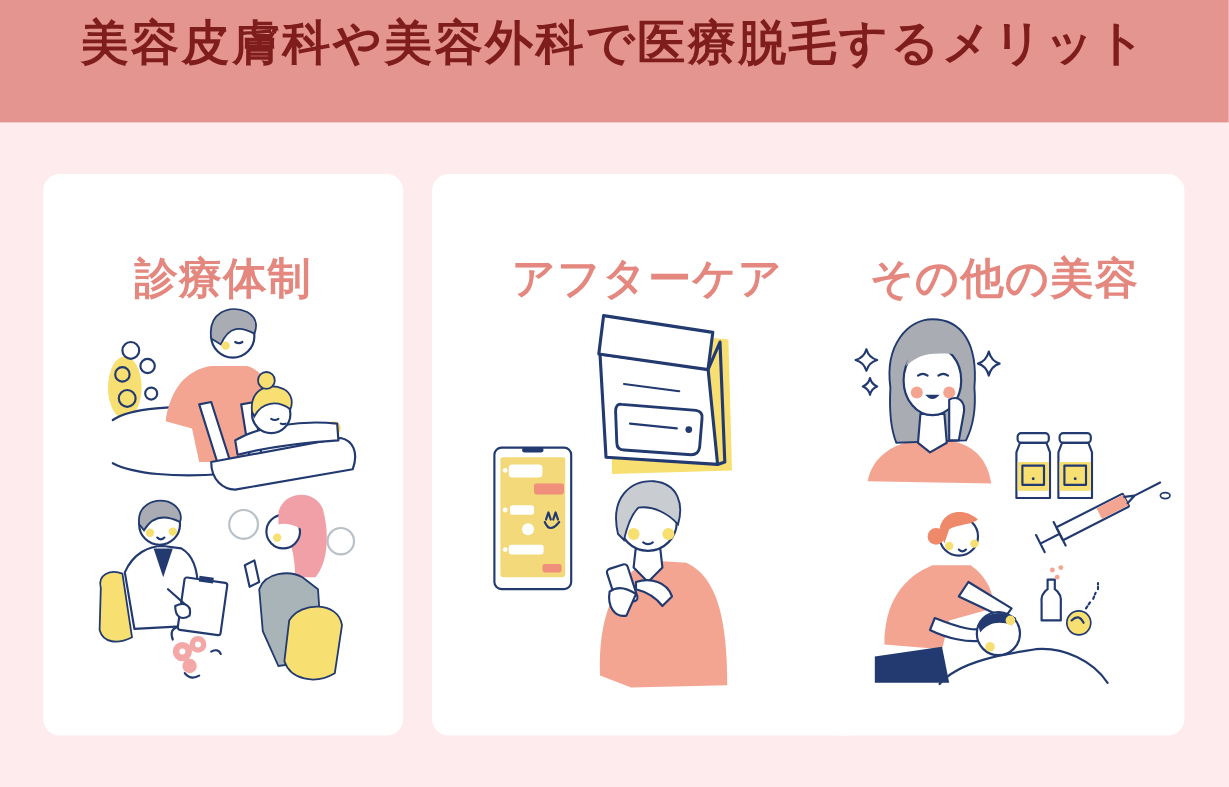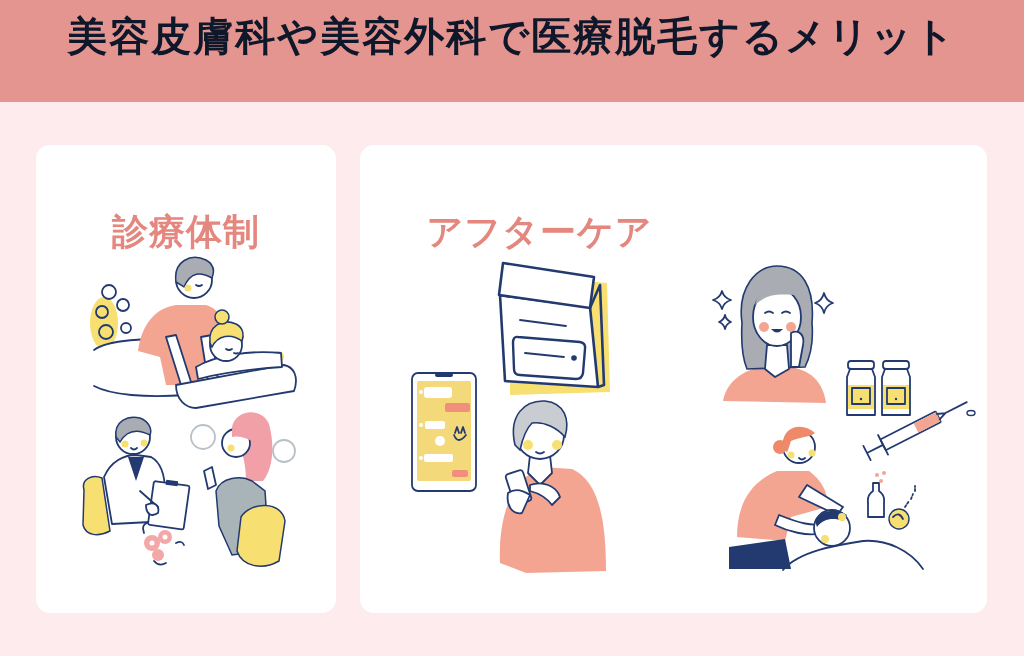--- a/index.html
+++ b/index.html
@@ -7,21 +7,21 @@
       width:1024px; height:656px; overflow:hidden; position:relative;
       background:#FDEBEE;
       font-family:"Liberation Sans","DejaVu Sans",sans-serif;
     }
     .header {
       position:absolute; left:0; top:0; width:1024px; height:102px;
       background:#E4958F;
       display:flex; align-items:center; justify-content:center;
     }
     .header-title {
-      color:#0f172a; font-weight:bold; font-size:40px; letter-spacing:2px;
+      color:#7f1d1d; font-weight:bold; font-size:40px; letter-spacing:2px;
       line-height:48px; white-space:nowrap; margin-top:-4px;
     }
     .card {
       position:absolute; top:145px; height:468px; background:#FFFFFF;
       border-radius:14px; overflow:hidden;
     }
     .card-title {
       position:absolute; left:0; right:0; top:37px; height:40px;
       text-align:center; color:#E4877E; font-weight:bold; font-size:36px;
       line-height:40px; letter-spacing:1px; white-space:nowrap;
@@ -139,20 +139,21 @@
       <g transform="translate(145,330) rotate(-18)">
         <rect class="nvw" x="0" y="0" width="18" height="32" rx="3"></rect>
       </g>
       <path class="nvw" d="M148,348 C146,360 152,370 162,368 L170,350 C164,346 156,342 148,348 Z"></path>
       <path class="nvw" d="M170,340 C182,336 196,340 200,352 L192,360 C186,352 178,348 170,346 Z"></path>
     </g>
   </svg>
 </section>
 
 <section class="card" style="left:687px;width:300px;">
+  <h2 class="card-title">その他の美容</h2>
   <svg width="300" height="468" viewBox="0 0 300 468">
     <g>
       <path class="nv" d="M35,146 Q37,153 44,155 Q37,157 35,164 Q33,157 26,155 Q33,153 35,146 Z" stroke-width="1.4"></path>
       <path class="nv" d="M38,170 Q39,175 44,177 Q39,179 38,184 Q37,179 32,177 Q37,175 38,170 Z" stroke-width="1.4"></path>
       <path class="nv" d="M137,148 Q139,156 146,158 Q139,160 137,168 Q135,160 128,158 Q135,156 137,148 Z" stroke-width="1.4"></path>
       <path d="M36,256 C40,234 60,224 76,222 L102,222 C122,224 136,236 139,258 Z" fill="#F3A592"></path>
       <path d="M55,178 C50,142 70,121 90,121 C115,121 128,142 125,178 C127,202 121,216 118,222 L60,224 C55,212 54,196 55,178 Z" fill="#A9ADB3" stroke="#223A70" stroke-width="1.6"></path>
       <path class="nvw" d="M80,200 L100,200 L102,224 L88,232 L78,224 Z"></path>
       <ellipse class="nvw" cx="90" cy="172" rx="24" ry="29"></ellipse>
       <path d="M68,160 C72,140 95,134 112,150 C104,150 90,148 80,152 C75,154 70,158 68,160 Z" fill="#A9ADB3"></path>

